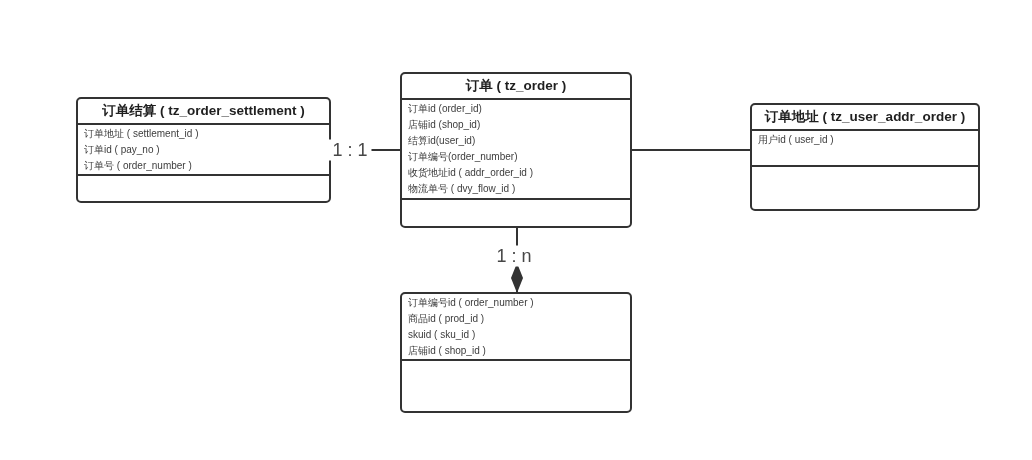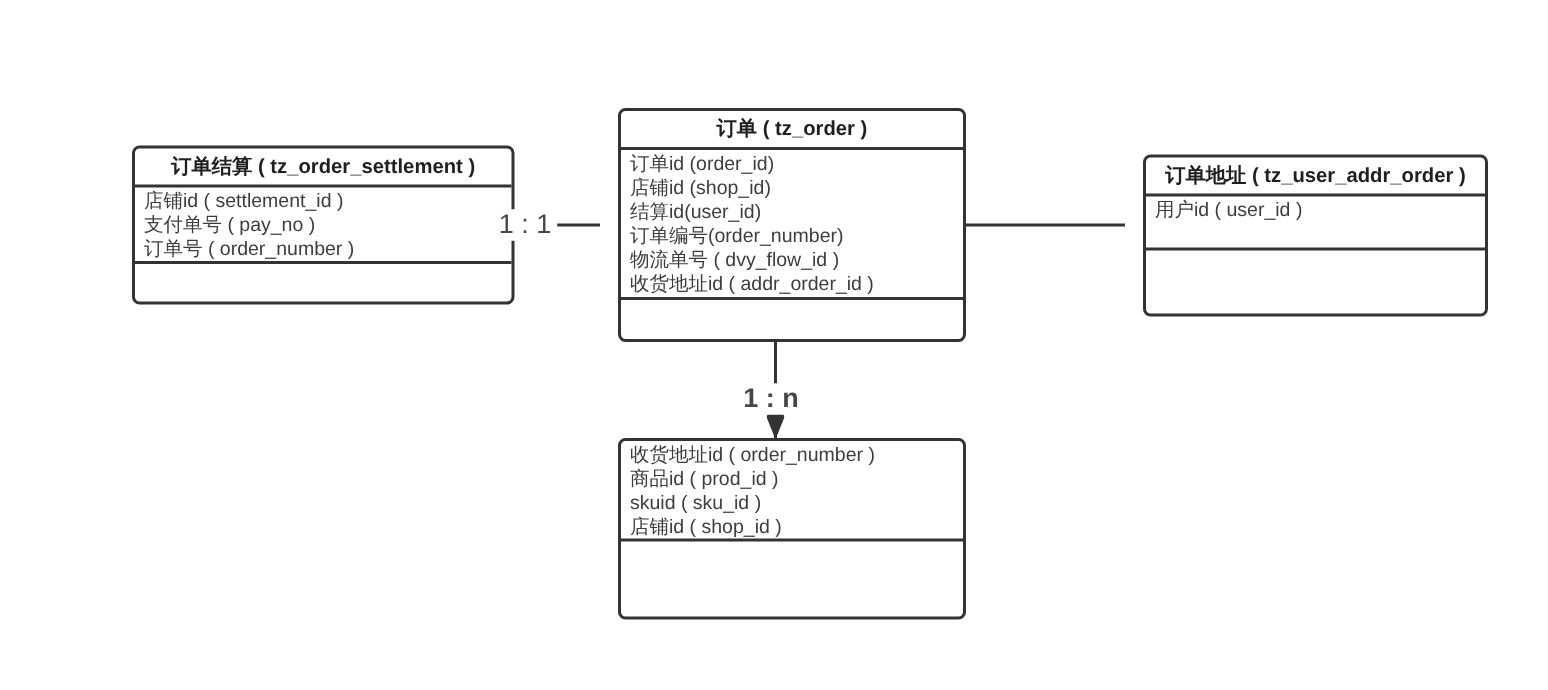--- a/index.html
+++ b/index.html
@@ -12,40 +12,39 @@
     overflow: hidden;
   }
   .entity {
     position: absolute;
     box-sizing: border-box;
     background: #ffffff;
     border: 2px solid #333333;
     border-radius: 5px;
     display: flex;
     flex-direction: column;
-    margin-left: 12px;
   }
   .entity-title {
     box-sizing: border-box;
     height: 26px;
     border-bottom: 2px solid #333333;
     font-size: 13.5px;
     font-weight: bold;
     color: #1f1f1f;
     display: flex;
     align-items: center;
     justify-content: center;
     white-space: nowrap;
     overflow: hidden;
   }
   .entity-fields {
     box-sizing: border-box;
     border-bottom: 2px solid #333333;
     padding: 1px 6px;
-    font-size: 13px;
+    font-size: 10px;
     line-height: 16px;
     color: #3d3d3d;
     overflow: hidden;
   }
   .entity-field { white-space: nowrap; }
   .entity-footer { flex: 1; }
   .h-line {
     position: absolute;
     height: 2px;
     background: #333333;
@@ -74,59 +73,59 @@
 <body>
 
 <div class="canvas">
 
   <div class="h-line" style="left:298px; top:149px; width:102px;"></div>
   <span class="rel-label" style="left:350px; top:150px;">1 : 1</span>
 
   <div class="h-line" style="left:632px; top:149px; width:118px;"></div>
 
   <div class="v-line" style="left:516px; top:228px; height:64px;"></div>
-  <span class="rel-label" style="left:514px; top:266px;font-weight:bold;">1 : n</span>
+  <span class="rel-label" style="left:514px; top:256px;">1 : n</span>
   <svg class="diamond" style="left:511px; top:263px;" width="12" height="30">
     <polygon points="6,0 12,15 6,30 0,15" fill="#333333"></polygon>
   </svg>
 
   <div class="entity" style="left:400px; top:72px; width:232px; height:156px;">
     <div class="entity-title">订单 ( tz_order )</div>
     <div class="entity-fields" style="height:100px;">
       <div class="entity-field">订单id (order_id)</div>
       <div class="entity-field">店铺id (shop_id)</div>
       <div class="entity-field">结算id(user_id)</div>
       <div class="entity-field">订单编号(order_number)</div>
+      <div class="entity-field">收货地址id ( addr_order_id )</div>
       <div class="entity-field">物流单号 ( dvy_flow_id )</div>
-      <div class="entity-field">收货地址id ( addr_order_id )</div>
     </div>
     <div class="entity-footer"></div>
   </div>
 
   <div class="entity" style="left:76px; top:97px; width:255px; height:106px;">
     <div class="entity-title">订单结算 ( tz_order_settlement )</div>
     <div class="entity-fields" style="height:51px;">
-      <div class="entity-field">店铺id ( settlement_id )</div>
-      <div class="entity-field">支付单号 ( pay_no )</div>
+      <div class="entity-field">订单地址 ( settlement_id )</div>
+      <div class="entity-field">订单id ( pay_no )</div>
       <div class="entity-field">订单号 ( order_number )</div>
     </div>
     <div class="entity-footer"></div>
   </div>
 
   <div class="entity" style="left:750px; top:103px; width:230px; height:108px;">
     <div class="entity-title">订单地址 ( tz_user_addr_order )</div>
     <div class="entity-fields" style="height:36px;">
       <div class="entity-field">用户id ( user_id )</div>
     </div>
     <div class="entity-footer"></div>
   </div>
 
   <div class="entity" style="left:400px; top:292px; width:232px; height:121px;">
     <div class="entity-fields" style="height:67px;">
-      <div class="entity-field">收货地址id ( order_number )</div>
+      <div class="entity-field">订单编号id ( order_number )</div>
       <div class="entity-field">商品id ( prod_id )</div>
       <div class="entity-field">skuid ( sku_id )</div>
       <div class="entity-field">店铺id ( shop_id )</div>
     </div>
     <div class="entity-footer"></div>
   </div>
 
 </div>
 
 </body></html>

